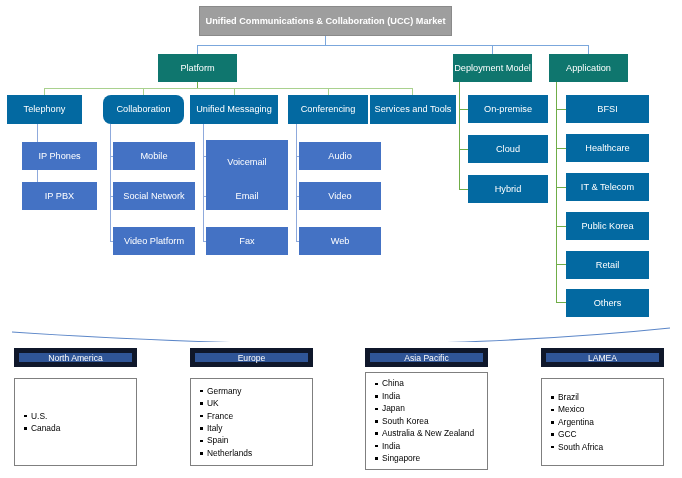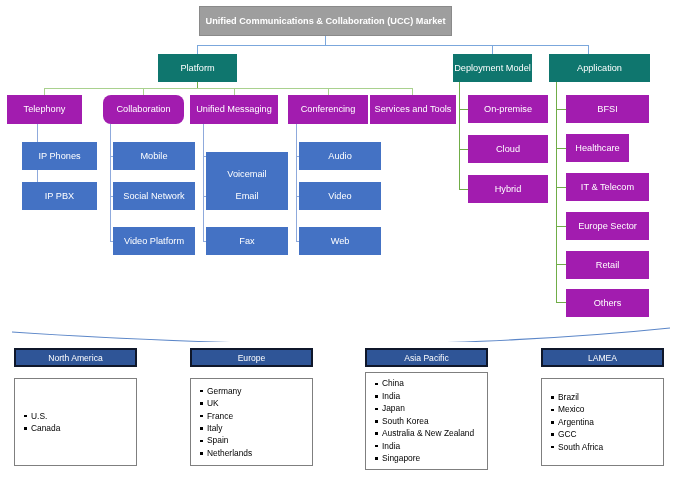--- a/index.html
+++ b/index.html
@@ -16,40 +16,40 @@
     text-align:center;
     color:#ffffff;
     line-height:1.12;
     box-sizing:border-box;
     z-index:3;
   }
 
   
   .t-root{background:#9e9e9e;border:1px solid #8a8a8a;font-weight:bold;font-size:9.2px;}
   .t-cat {background:#0f766e;font-size:9.2px;}
-  .t-sub {background:#a21caf;font-size:9.2px;}
+  .t-sub {background:#0369a1;font-size:9.2px;}
   .t-leaf{background:#4472C4;font-size:9.2px;}
 
   
   .ln{position:absolute;z-index:1;}
   .ln.v{width:1px;}
   .ln.h{height:1px;}
   .ln.blue-l{background:#8FAADC;}
   .ln.blue-m{background:#7BA7DC;}
   .ln.green {background:#A9D18E;}
   .ln.green-d{background:#70AD47;}
 
   
   .reg-head{
     position:absolute;
     background:#2F5597;
     color:#ffffff;
     font-size:8.6px;
     display:flex;align-items:center;justify-content:center;
-    border:2px solid #0f172a;
+    border:5px solid #0f172a;
     box-sizing:border-box;
     z-index:3;
   }
   .reg-body{
     position:absolute;
     background:#ffffff;
     border:1px solid #7f7f7f;
     box-sizing:border-box;
     z-index:3;
     display:flex;align-items:center;
@@ -79,21 +79,21 @@
   <div class="ln v blue-m" style="left:197px;top:45px;height:9px;"></div>
   <div class="ln v blue-m" style="left:492px;top:45px;height:9px;"></div>
   <div class="ln v blue-m" style="left:588px;top:45px;height:9px;"></div>
 
   <div class="node t-cat" style="left:158px;top:54px;width:79px;height:28px;">
     <span>Platform</span>
   </div>
   <div class="node t-cat" style="left:453px;top:54px;width:79px;height:28px;">
     <span>Deployment Model</span>
   </div>
-  <div class="node t-cat" style="left:549px;top:54px;width:101px;height:28px;text-align:center;">
+  <div class="node t-cat" style="left:549px;top:54px;width:79px;height:28px;text-align:center;">
     <span>Application</span>
   </div>
 
   <div class="ln v green-d" style="left:197px;top:82px;height:7px;"></div>
   <div class="ln h green" style="left:44px;top:88px;width:369px;"></div>
   <div class="ln v green" style="left:44px;top:88px;height:7px;"></div>
   <div class="ln v green" style="left:143px;top:88px;height:7px;"></div>
   <div class="ln v green" style="left:234px;top:88px;height:7px;"></div>
   <div class="ln v green" style="left:328px;top:88px;height:7px;"></div>
   <div class="ln v green" style="left:412px;top:88px;height:7px;"></div>
@@ -135,21 +135,21 @@
     <span>Social Network</span>
   </div>
   <div class="node t-leaf" style="left:113px;top:227px;width:82px;height:28px;">
     <span>Video Platform</span>
   </div>
 
   <div class="ln v blue-l" style="left:203px;top:124px;height:118px;"></div>
   <div class="ln h blue-l" style="left:203px;top:156px;width:10px;"></div>
   <div class="ln h blue-l" style="left:203px;top:196px;width:10px;"></div>
   <div class="ln h blue-l" style="left:203px;top:241px;width:10px;"></div>
-  <div class="node t-leaf" style="left:206px;top:152px;width:82px;height:44px;">
+  <div class="node t-leaf" style="left:206px;top:140px;width:82px;height:44px;">
     <span>Voicemail</span>
   </div>
   <div class="node t-leaf" style="left:206px;top:182px;width:82px;height:28px;">
     <span>Email</span>
   </div>
   <div class="node t-leaf" style="left:206px;top:227px;width:82px;height:28px;">
     <span>Fax</span>
   </div>
 
   <div class="ln v blue-l" style="left:296px;top:124px;height:118px;"></div>
@@ -183,28 +183,28 @@
   <div class="ln v green-d" style="left:556px;top:82px;height:220px;"></div>
   <div class="ln h green-d" style="left:556px;top:109px;width:11px;"></div>
   <div class="ln h green-d" style="left:556px;top:148px;width:11px;"></div>
   <div class="ln h green-d" style="left:556px;top:187px;width:11px;"></div>
   <div class="ln h green-d" style="left:556px;top:226px;width:11px;"></div>
   <div class="ln h green-d" style="left:556px;top:264px;width:11px;"></div>
   <div class="ln h green-d" style="left:556px;top:302px;width:11px;"></div>
   <div class="node t-sub" style="left:566px;top:95px;width:83px;height:28px;">
     <span>BFSI</span>
   </div>
-  <div class="node t-sub" style="left:566px;top:134px;width:63px;height:28px;">
+  <div class="node t-sub" style="left:566px;top:134px;width:83px;height:28px;">
     <span>Healthcare</span>
   </div>
   <div class="node t-sub" style="left:566px;top:173px;width:83px;height:28px;">
     <span>IT &amp; Telecom</span>
   </div>
   <div class="node t-sub" style="left:566px;top:212px;width:83px;height:28px;">
-    <span>Europe Sector</span>
+    <span>Public Korea</span>
   </div>
   <div class="node t-sub" style="left:566px;top:251px;width:83px;height:28px;">
     <span>Retail</span>
   </div>
   <div class="node t-sub" style="left:566px;top:289px;width:83px;height:28px;">
     <span>Others</span>
   </div>
 
   <svg class="divider" viewBox="0 0 682 26" preserveAspectRatio="none">
     <path d="M12,16 C140,25 250,27 341,30 C432,27 545,25 670,12" fill="none" stroke="#5B86C8" stroke-width="1.1"></path>

